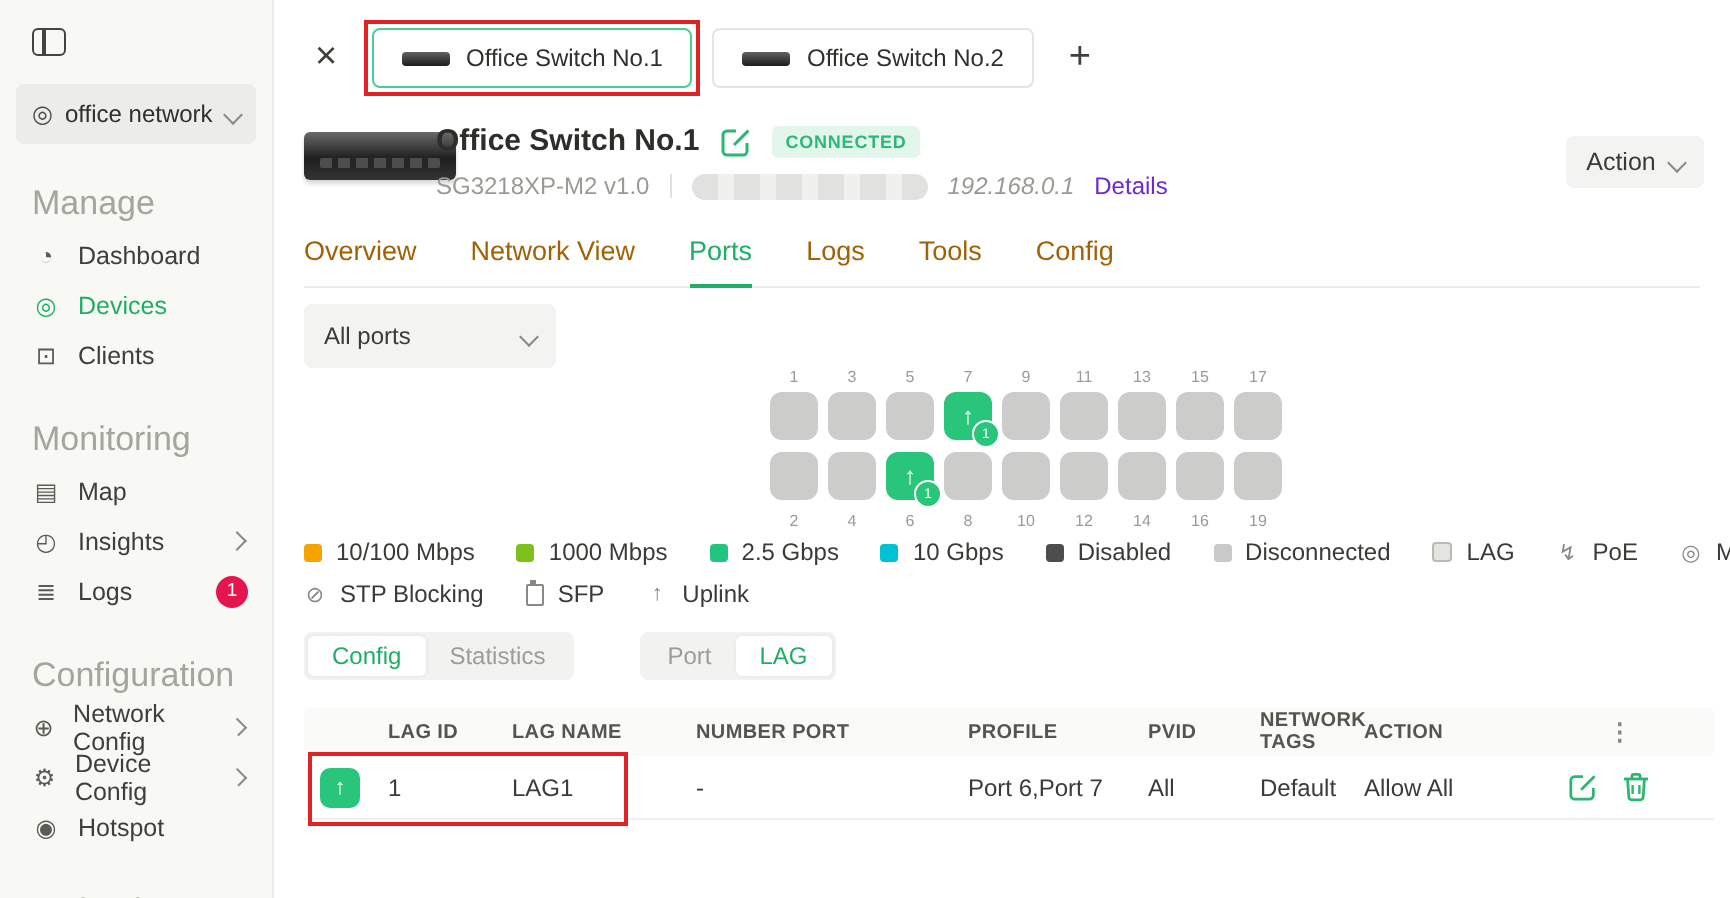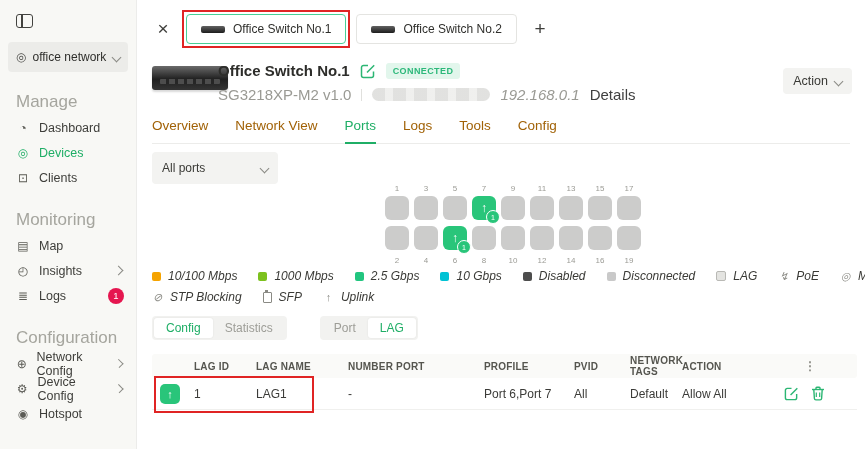--- a/index.html
+++ b/index.html
@@ -32,25 +32,25 @@
   .tab-annot{position:absolute;left:-5px;top:-5px;right:-5px;bottom:-5px;border:2px solid #e02424;pointer-events:none;}
   .tab-sw{width:24px;height:7px;background:linear-gradient(#616161,#1d1d1d);border-radius:2px;}
   .plusbtn{width:26px;height:26px;display:flex;align-items:center;justify-content:center;font-size:19px;color:#3f3f3c;cursor:pointer;}
 
   
   .dev-img{position:absolute;left:152px;top:66px;width:76px;height:24px;border-radius:3px;background:linear-gradient(#6a6a6a,#1f1f1f 55%,#343434);box-shadow:0 2px 2px rgba(0,0,0,.15);cursor:default;}
   .dev-img i{position:absolute;left:8px;right:8px;bottom:6px;height:5px;background:repeating-linear-gradient(90deg,#4d4d4d 0 6px,#262626 6px 9px);border-radius:1px;}
   .dev-name-row{position:absolute;left:218px;top:62px;display:flex;align-items:center;gap:10px;}
   .dev-name{font-size:15px;font-weight:bold;color:#2d2d2a;}
   .status-badge{background:#e2f6ec;color:#2cb87a;font-size:9px;font-weight:bold;padding:3px 7px;border-radius:3px;letter-spacing:.4px;}
-  .dev-sub{position:absolute;left:218px;top:86px;display:flex;align-items:center;gap:10px;font-size:15px;color:#9a9a94;}
+  .dev-sub{position:absolute;left:218px;top:86px;display:flex;align-items:center;gap:10px;font-size:12px;color:#9a9a94;}
   .vdiv{width:1px;height:12px;background:#e0e0dd;}
   .mac-blur{width:118px;height:13px;border-radius:7px;background:repeating-linear-gradient(90deg,#dcdcda 0 13px,#ededeb 13px 21px);opacity:.85;}
   .ip{color:#9a9a94;font-style:italic;}
-  .details-link{color:#404040;cursor:pointer;}
+  .details-link{color:#6d28d9;cursor:pointer;}
   .action-btn{position:absolute;left:783px;top:68px;width:69px;height:26px;background:#f3f3f1;border-radius:4px;display:flex;align-items:center;justify-content:center;gap:7px;font-size:12.5px;color:#3a3a36;cursor:pointer;}
 
   
   .navtabs{position:absolute;left:152px;top:118px;width:698px;display:flex;gap:27px;border-bottom:1px solid #ececea;}
   .navtab{font-size:13.5px;color:#a16207;padding-bottom:9px;cursor:pointer;}
   .navtab.active{color:#1fae66;border-bottom:2px solid #1fae66;margin-bottom:-1px;}
 
   
   .portfilter{position:absolute;left:152px;top:152px;width:126px;height:25px;background:#f3f3f1;border-radius:4px;display:flex;align-items:center;padding:16px 10px;box-sizing:border-box;font-size:12px;color:#3a3a36;cursor:pointer;}
   .portfilter .chev{margin-left:auto;}
@@ -59,21 +59,21 @@
   .portgrid{position:absolute;left:385px;top:182px;}
   .pnums{display:flex;gap:5px;margin:2px 0 3px;}
   .pnums span{width:24px;text-align:center;font-size:8px;color:#99item;color:#9b9b95;}
   .prow{display:flex;gap:5px;margin-bottom:6px;}
   .pcell{width:24px;height:24px;border-radius:6px;background:#cccccb;position:relative;cursor:pointer;}
   .pcell.on{background:#29c57a;display:flex;align-items:center;justify-content:center;color:#fff;font-size:12px;}
   .pbadge{position:absolute;right:-4px;bottom:-4px;width:12px;height:12px;border-radius:50%;background:#29c57a;border:1.5px solid #fff;color:#fff;font-size:7px;display:flex;align-items:center;justify-content:center;box-sizing:content-box;}
 
   
   .legend{position:absolute;left:152px;top:269px;width:680px;display:flex;flex-direction:column;gap:7px;font-size:12px;color:#3a3a36;}
-  .lrow{display:flex;gap:21px;align-items:center;flex-wrap:nowrap;font-style:italic;}
+  .lrow{display:flex;gap:21px;align-items:center;flex-wrap:nowrap;}
   .litem{display:flex;align-items:center;gap:7px;white-space:nowrap;}
   .sw{width:9px;height:9px;border-radius:2px;display:inline-block;}
   .gly{font-size:11px;color:#8a8a84;width:11px;text-align:center;}
   .lag-ic{width:8px;height:8px;border:1.5px solid #b9b9b5;background:#e4e4e1;border-radius:2px;display:inline-block;}
   .sfp-ic{width:7px;height:9px;border:1.3px solid #8a8a84;border-radius:1px;position:relative;display:inline-block;}
   .sfp-ic i{position:absolute;top:-3px;left:1px;width:3px;height:2px;background:#8a8a84;}
 
   
   .segrow{position:absolute;left:152px;top:316px;display:flex;gap:33px;}
   .seg{display:flex;background:#f2f2f0;border-radius:4px;padding:2px;height:24px;box-sizing:border-box;}

